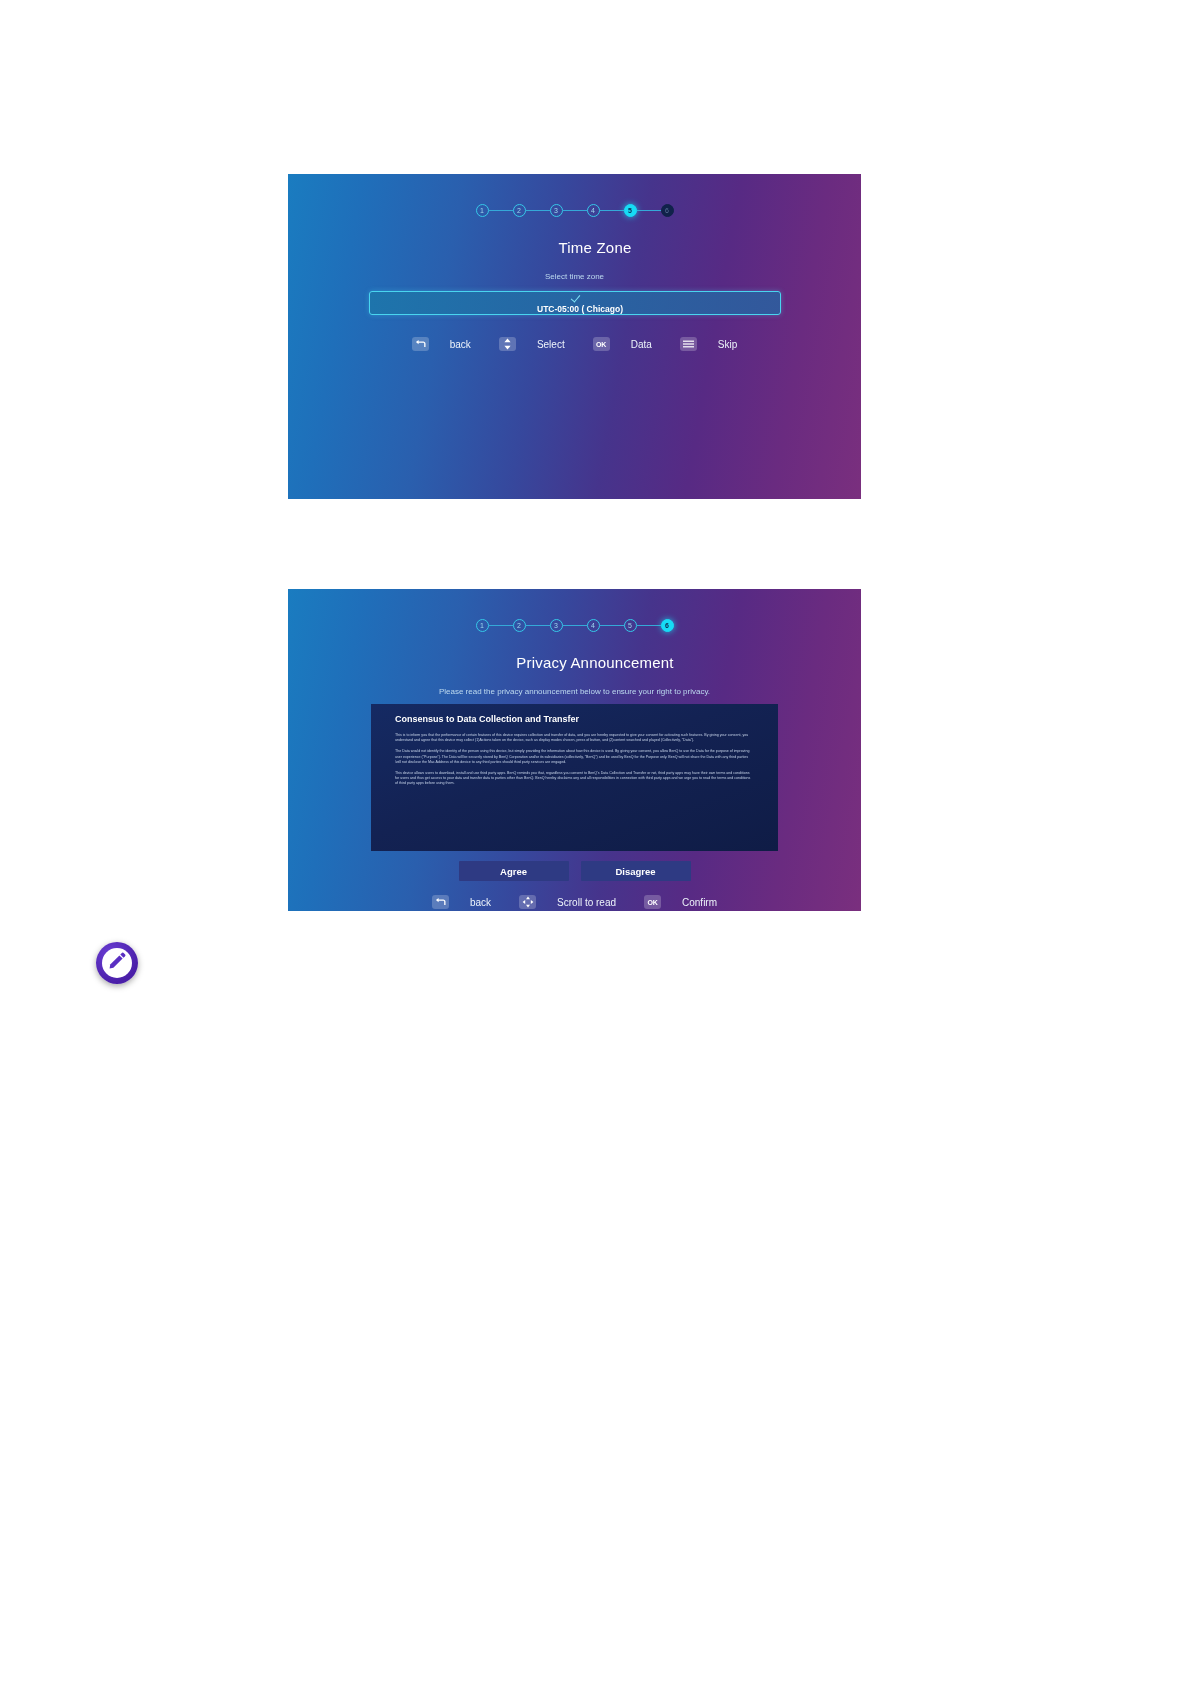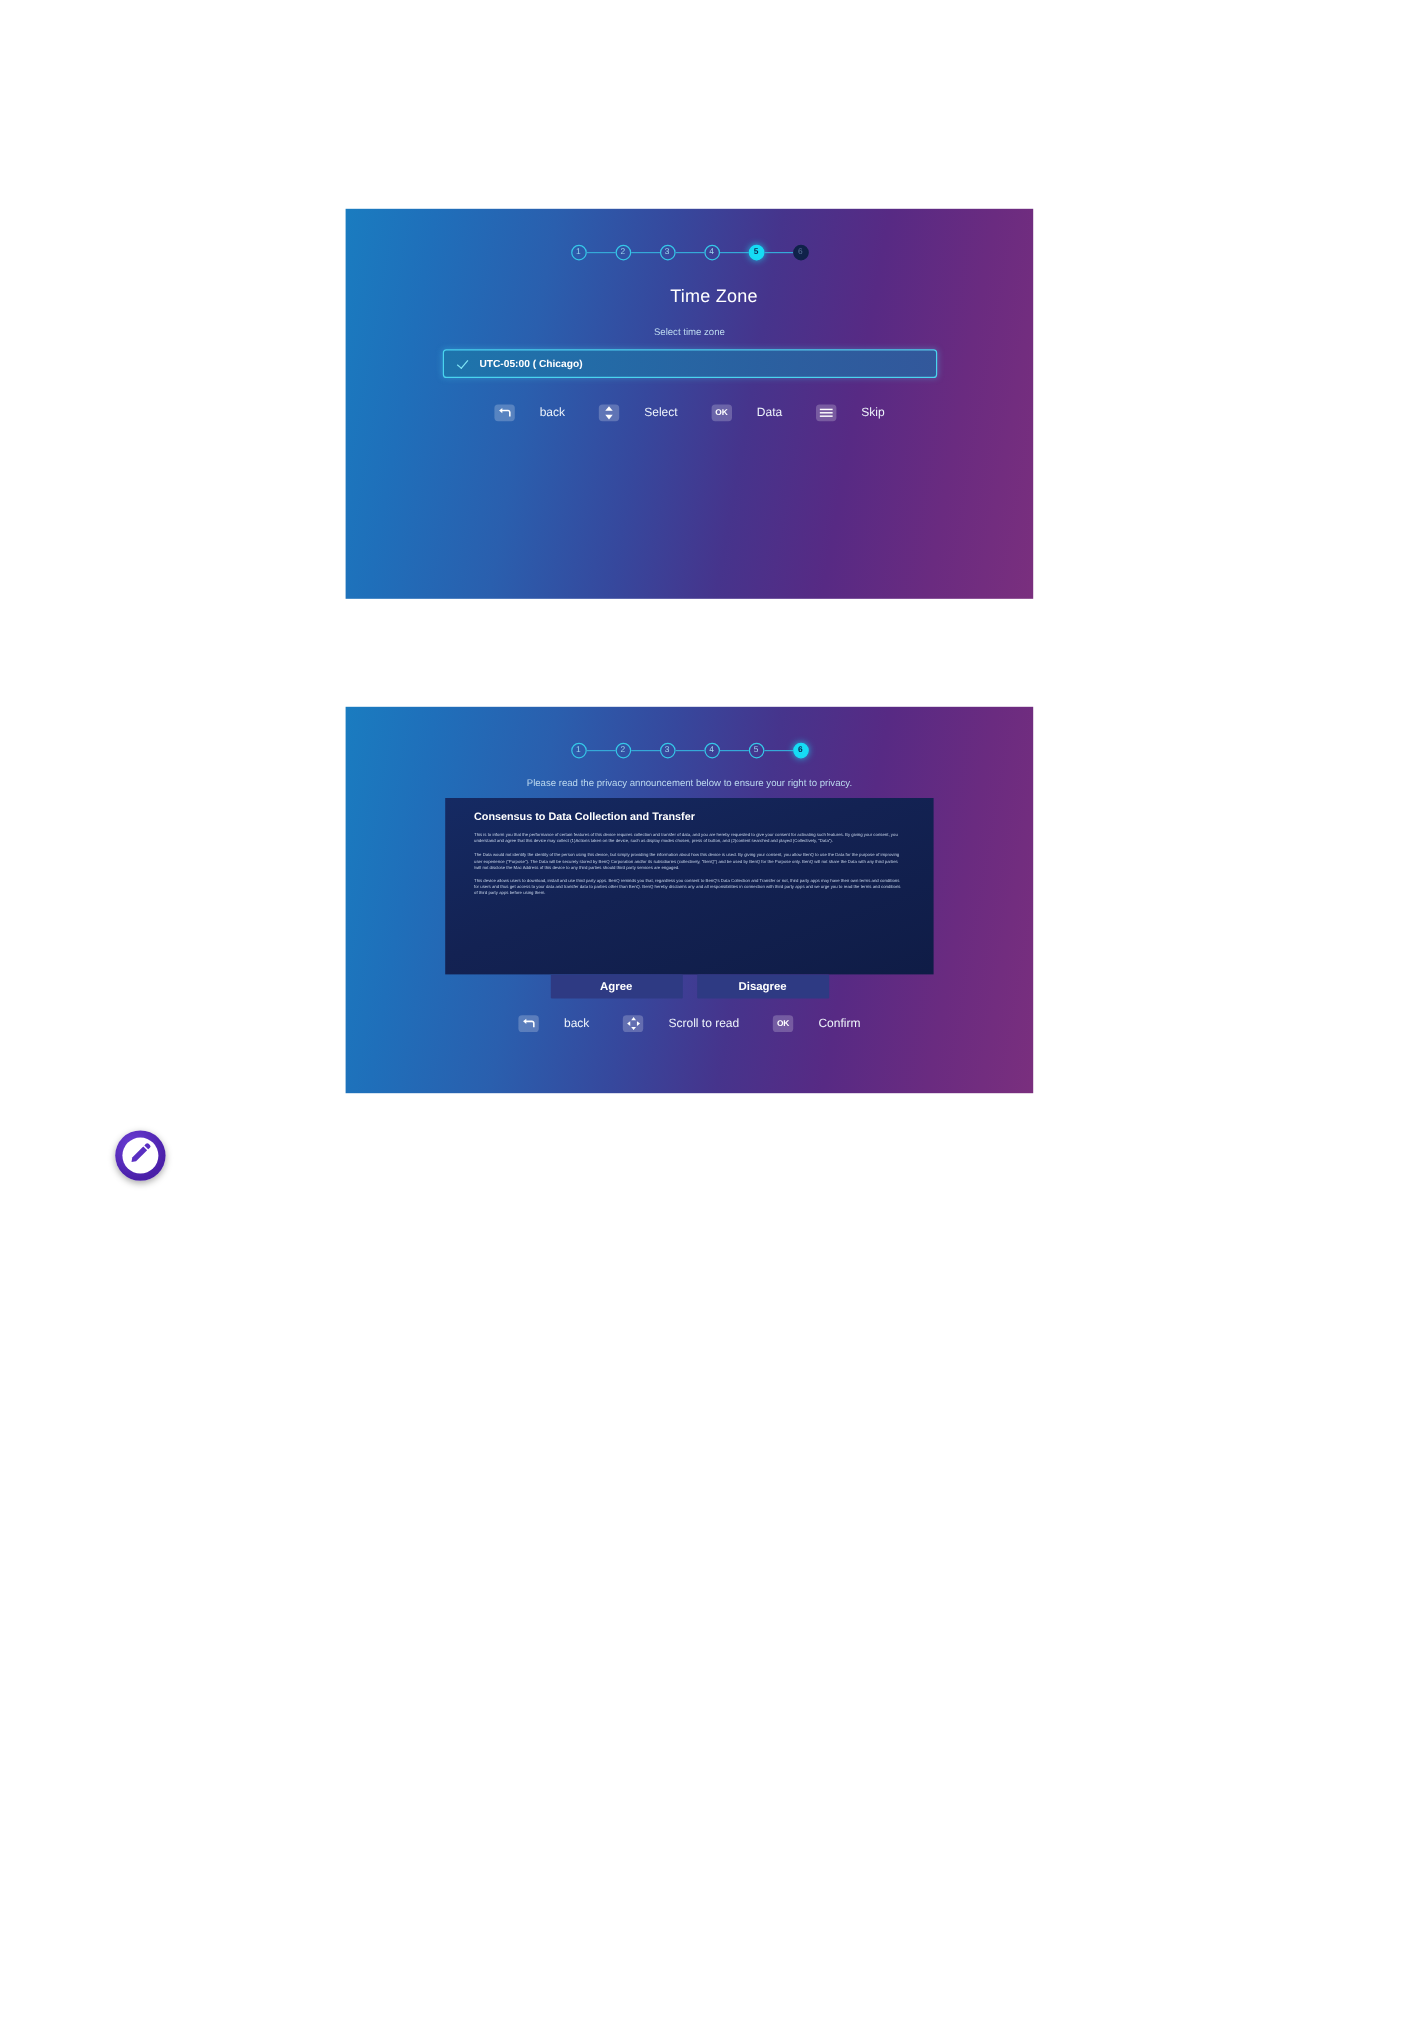--- a/index.html
+++ b/index.html
@@ -89,20 +89,21 @@
     margin: 0 auto;
     width: 412px;
     height: 24px;
     border: 1px solid #49d5ef;
     border-radius: 3px;
     background: linear-gradient(90deg, rgba(29,118,170,.85), rgba(42,96,160,.85));
     display: flex;
     align-items: center;
     padding-left: 11px;
     box-shadow: 0 0 5px rgba(73,213,239,.35);
+    flex-direction: column;
   }
   .tz-check {
     width: 12px; height: 12px;
     margin-right: 7px;
     position: relative;
     flex: 0 0 auto;
   }
   .tz-check::after {
     content: "";
     position: absolute;
@@ -185,20 +186,21 @@
     font-size: 3.6px;
     line-height: 5.2px;
     margin-bottom: 6px;
     text-align: left;
   }
 
   .choice-row {
     display: flex;
     justify-content: center;
     gap: 12px;
+    margin-top: 10px;
   }
   .choice-btn {
     width: 110px;
     height: 20px;
     background: #2e3a83;
     color: #ffffff;
     font-size: 9.5px;
     font-weight: bold;
     display: flex;
     align-items: center;
@@ -311,20 +313,21 @@
       <div class="step-line"></div>
       <div class="step-node">3</div>
       <div class="step-line"></div>
       <div class="step-node">4</div>
       <div class="step-line"></div>
       <div class="step-node">5</div>
       <div class="step-line"></div>
       <div class="step-node active">6</div>
     </div>
 
+    <div class="screen-title" style="margin-top:22px;">Privacy Announcement</div>
     <div class="screen-sub">Please read the privacy announcement below to ensure your right to privacy.</div>
 
     <div class="privacy-panel">
       <div class="privacy-h">Consensus to Data Collection and Transfer</div>
       <div class="privacy-p">This is to inform you that the performance of certain features of this device requires collection and transfer of data, and you are hereby requested to give your consent for activating such features. By giving your consent, you understand and agree that this device may collect (1)Actions taken on the device, such as display modes chosen, press of button, and (2)content searched and played (Collectively, "Data").</div>
       <div class="privacy-p">The Data would not identify the identity of the person using this device, but simply providing the information about how this device is used. By giving your consent, you allow BenQ to use the Data for the purpose of improving user experience ("Purpose"). The Data will be securely stored by BenQ Corporation and/or its subsidiaries (collectively, "BenQ") and be used by BenQ for the Purpose only. BenQ will not share the Data with any third parties /will not disclose the Mac Address of this device to any third parties should third party services are engaged.</div>
       <div class="privacy-p">This device allows users to download, install and use third party apps. BenQ reminds you that, regardless you consent to BenQ's Data Collection and Transfer or not, third party apps may have their own terms and conditions for users and thus get access to your data and transfer data to parties other than BenQ. BenQ hereby disclaims any and all responsibilities in connection with third party apps and we urge you to read the terms and conditions of third party apps before using them.</div>
     </div>
 
     <div class="choice-row">

